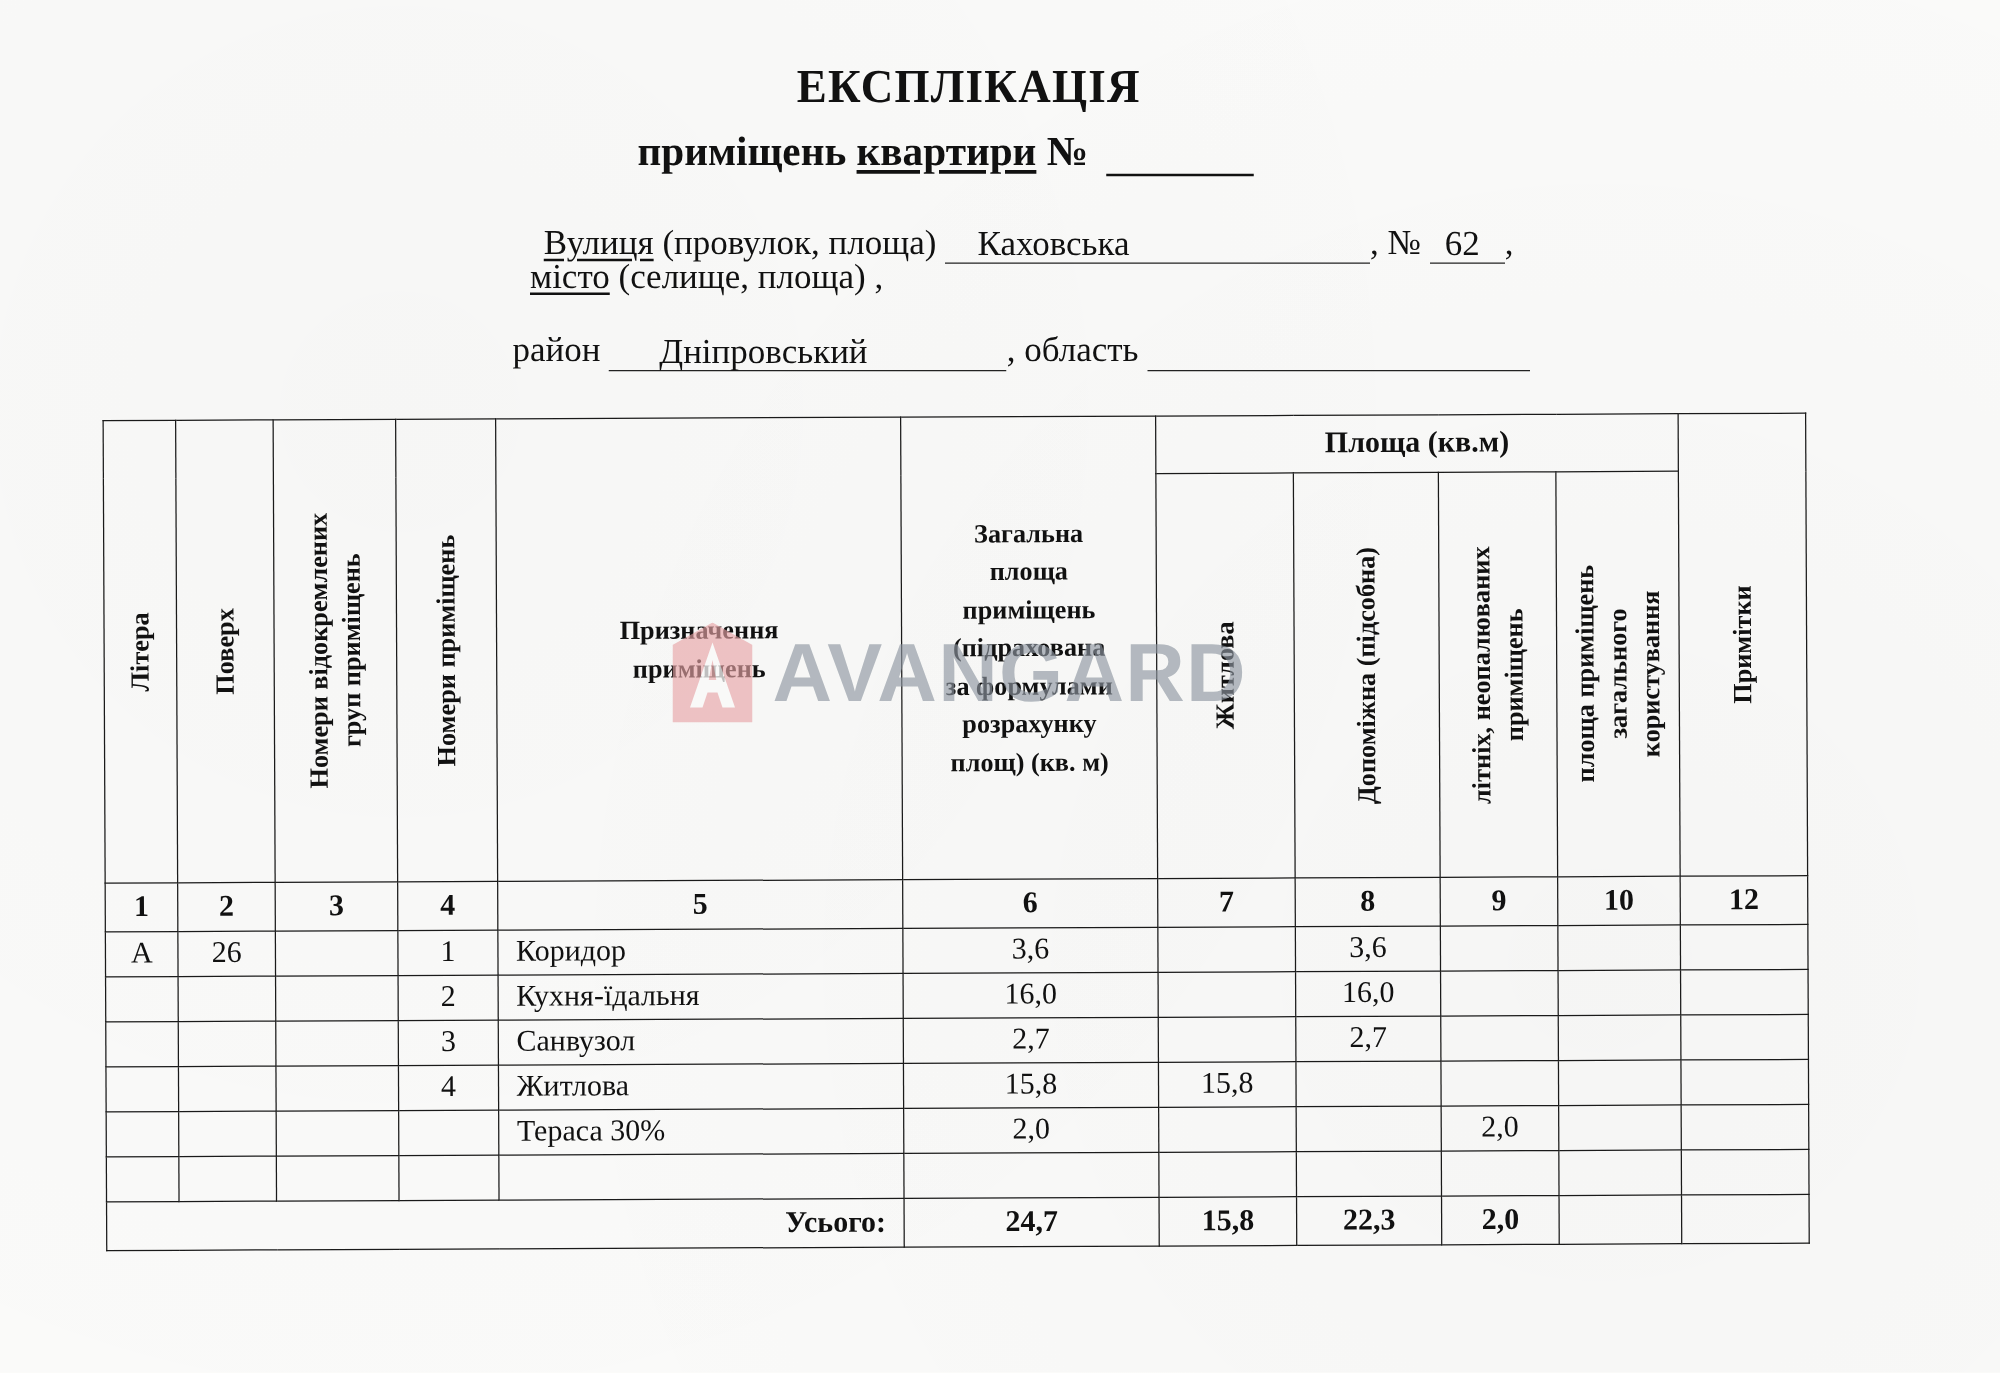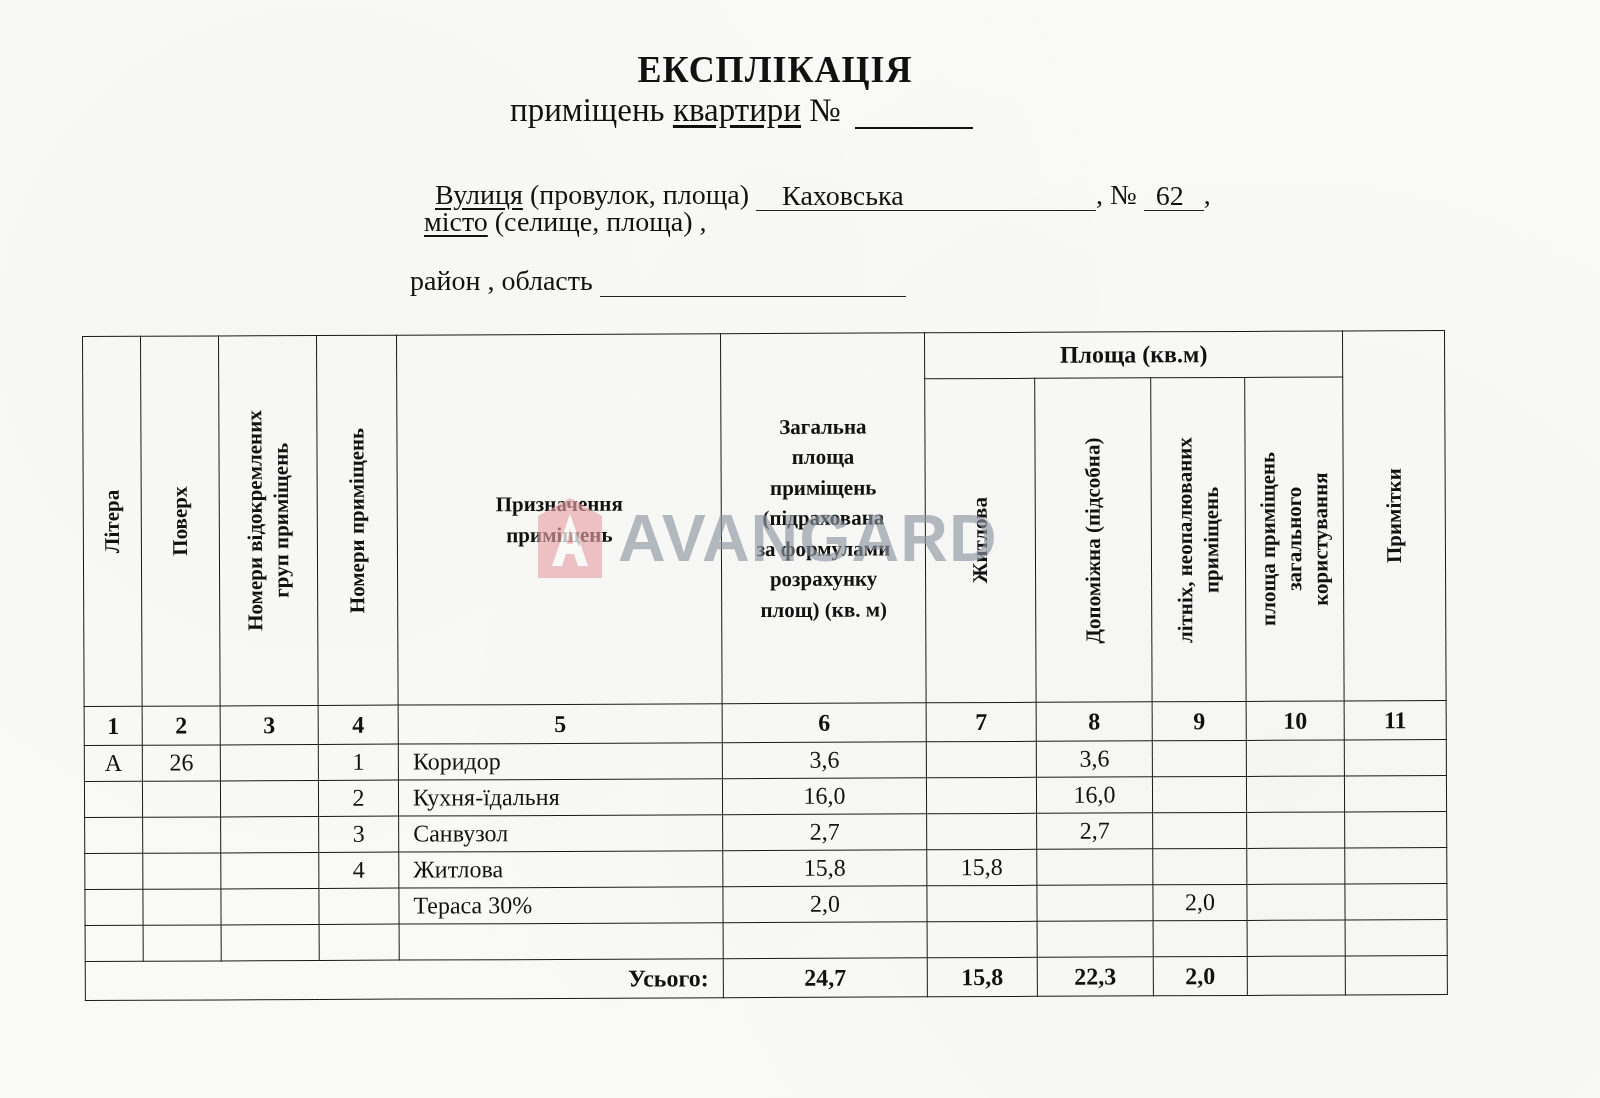--- a/index.html
+++ b/index.html
@@ -28,22 +28,22 @@
       top: 48px;
       text-align: center;
       font-weight: bold;
       font-size: 36px;
       letter-spacing: 1px;
       transform: scaleY(1.05);
     }
     .subtitle {
       position: absolute;
       left: 510px;
-      top: 92px;
-      font-weight: normal;
+      top: 104px;
+      font-weight: bold;
       font-size: 33px;
     }
     .subtitle .u { text-decoration: underline; text-underline-offset: 4px; }
     .subtitle .blank {
       display: inline-block;
       width: 118px;
       border-bottom: 2px solid #111;
       height: 30px;
       vertical-align: bottom;
       margin-left: 6px;
@@ -156,21 +156,21 @@
   <span class="fill" style="width:60px;"><span style="left:12px;">62</span></span><span>,</span>
 </div>
 
 <div class="addr-line" style="left:424px; top:206px;">
   <span class="u">місто</span><span> (селище, площа)</span>
   <span>,</span>
 </div>
 
 <div class="addr-line" style="left:410px; top:246px;">
   <span>район</span>
-  <span>, область</span>
+  <span class="fill" style="width:318px;"><span style="left:40px;">Дніпровський</span></span><span>, область</span>
   <span class="fill" style="width:306px;"><span style="left:10px;"></span></span>
 </div>
 
 <div class="tbl-wrap">
   <table class="expl">
     <colgroup>
       <col style="width:58px">
       <col style="width:78px">
       <col style="width:98px">
       <col style="width:80px">
@@ -246,21 +246,21 @@
       <td>1</td>
       <td>2</td>
       <td>3</td>
       <td>4</td>
       <td>5</td>
       <td>6</td>
       <td>7</td>
       <td>8</td>
       <td>9</td>
       <td>10</td>
-      <td>11</td>
+      <td>12</td>
     </tr>
 
     <tr class="data-row">
       <td>А</td>
       <td>26</td>
       <td></td>
       <td>1</td>
       <td class="name">Коридор</td>
       <td>3,6</td>
       <td></td>

